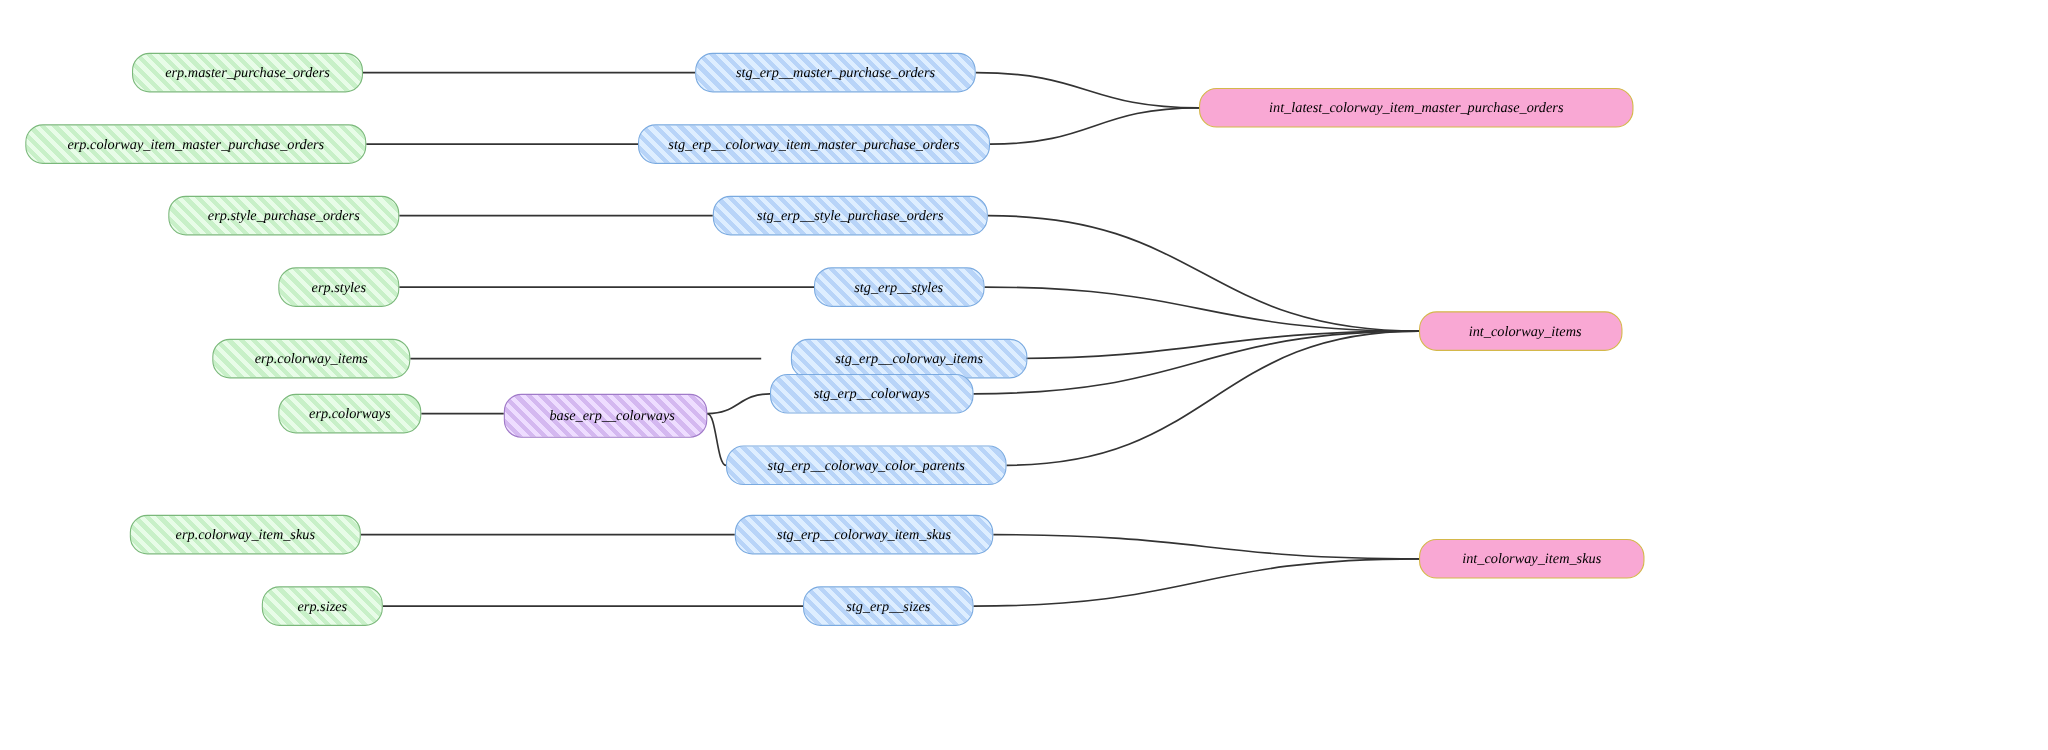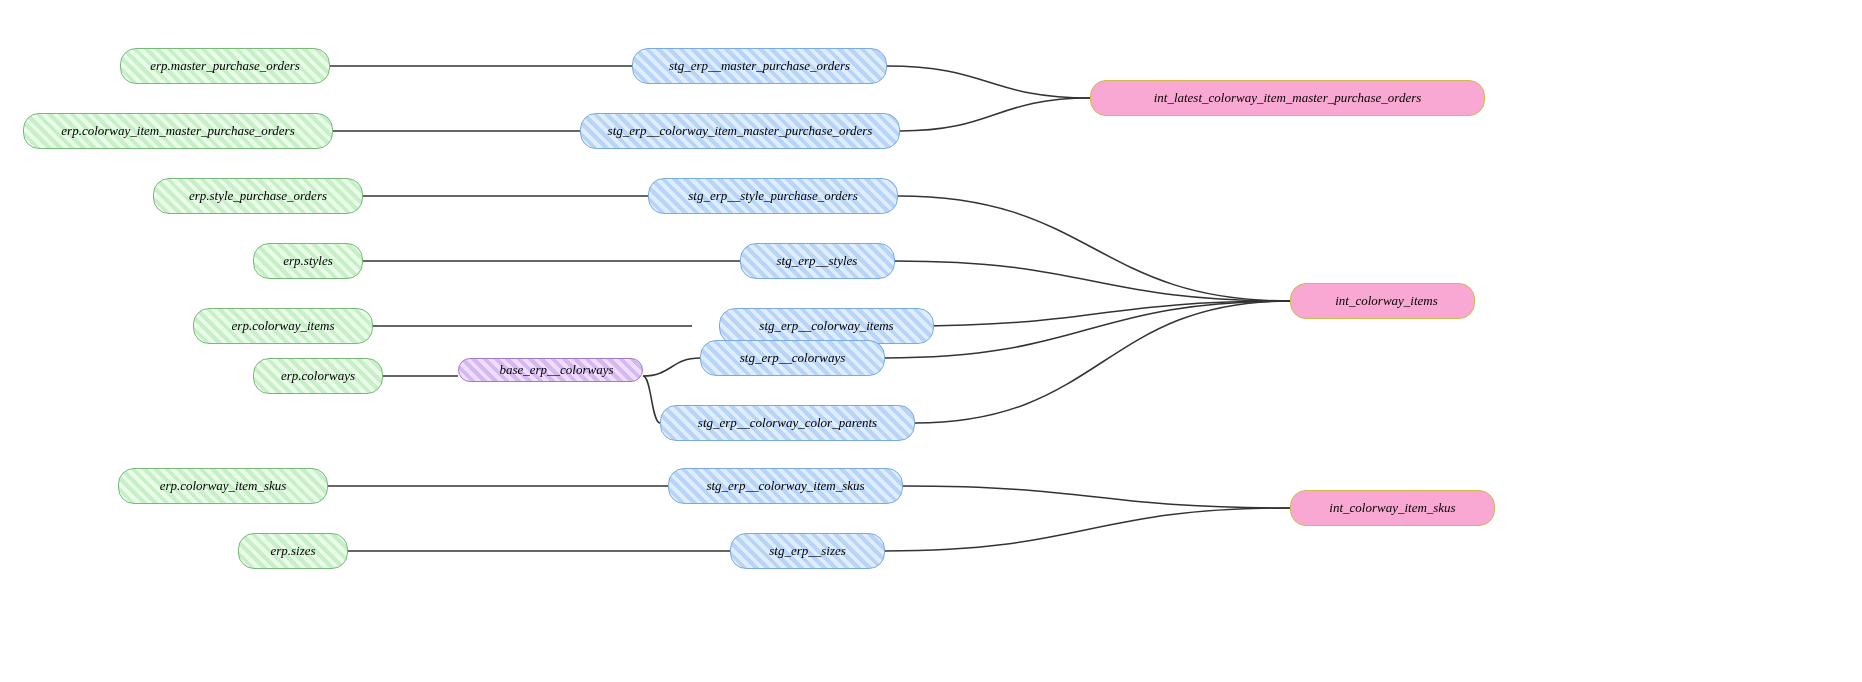--- a/index.html
+++ b/index.html
@@ -105,21 +105,21 @@
     <div class="node node-green" style="left: 253px; top: 243px; width: 110px; height: 36px;">erp.styles</div>
     <div class="node node-green" style="left: 193px; top: 308px; width: 180px; height: 36px;">erp.colorway_items</div>
     <div class="node node-green" style="left: 253px; top: 358px; width: 130px; height: 36px;">erp.colorways</div>
     <div class="node node-green" style="left: 118px; top: 468px; width: 210px; height: 36px;">erp.colorway_item_skus</div>
     <div class="node node-green" style="left: 238px; top: 533px; width: 110px; height: 36px;">erp.sizes</div>
     <div class="node node-blue" style="left: 632px; top: 48px; width: 255px; height: 36px;">stg_erp__master_purchase_orders</div>
     <div class="node node-blue" style="left: 580px; top: 113px; width: 320px; height: 36px;">stg_erp__colorway_item_master_purchase_orders</div>
     <div class="node node-blue" style="left: 648px; top: 178px; width: 250px; height: 36px;">stg_erp__style_purchase_orders</div>
     <div class="node node-blue" style="left: 740px; top: 243px; width: 155px; height: 36px; padding-left: 11px;">stg_erp__styles</div>
     <div class="node node-blue" style="left: 692px; top: 308px; width: 215px; height: 36px; margin-left: 27px;">stg_erp__colorway_items</div>
-    <div class="node node-purple" style="left: 458px; top: 358px; width: 185px; height: 24px; padding-left: 24px;">base_erp__colorways</div>
+    <div class="node node-purple" style="left: 458px; top: 358px; width: 185px; height: 40px; padding-left: 24px;">base_erp__colorways</div>
     <div class="node node-blue" style="left: 660px; top: 405px; width: 255px; height: 36px;">stg_erp__colorway_color_parents</div>
     <div class="node node-blue" style="left: 700px; top: 340px; width: 185px; height: 36px;">stg_erp__colorways</div>
     <div class="node node-blue" style="left: 668px; top: 468px; width: 235px; height: 36px;">stg_erp__colorway_item_skus</div>
     <div class="node node-blue" style="left: 730px; top: 533px; width: 155px; height: 36px;">stg_erp__sizes</div>
     <div class="node node-yellow" style="left: 1090px; top: 80px; width: 395px; height: 36px;">int_latest_colorway_item_master_purchase_orders</div>
     <div class="node node-yellow" style="left: 1290px; top: 283px; width: 185px; height: 36px; padding-left: 20px;">int_colorway_items</div>
     <div class="node node-yellow" style="left: 1290px; top: 490px; width: 205px; height: 36px;">int_colorway_item_skus</div>
   </div>
 
 </body></html>

